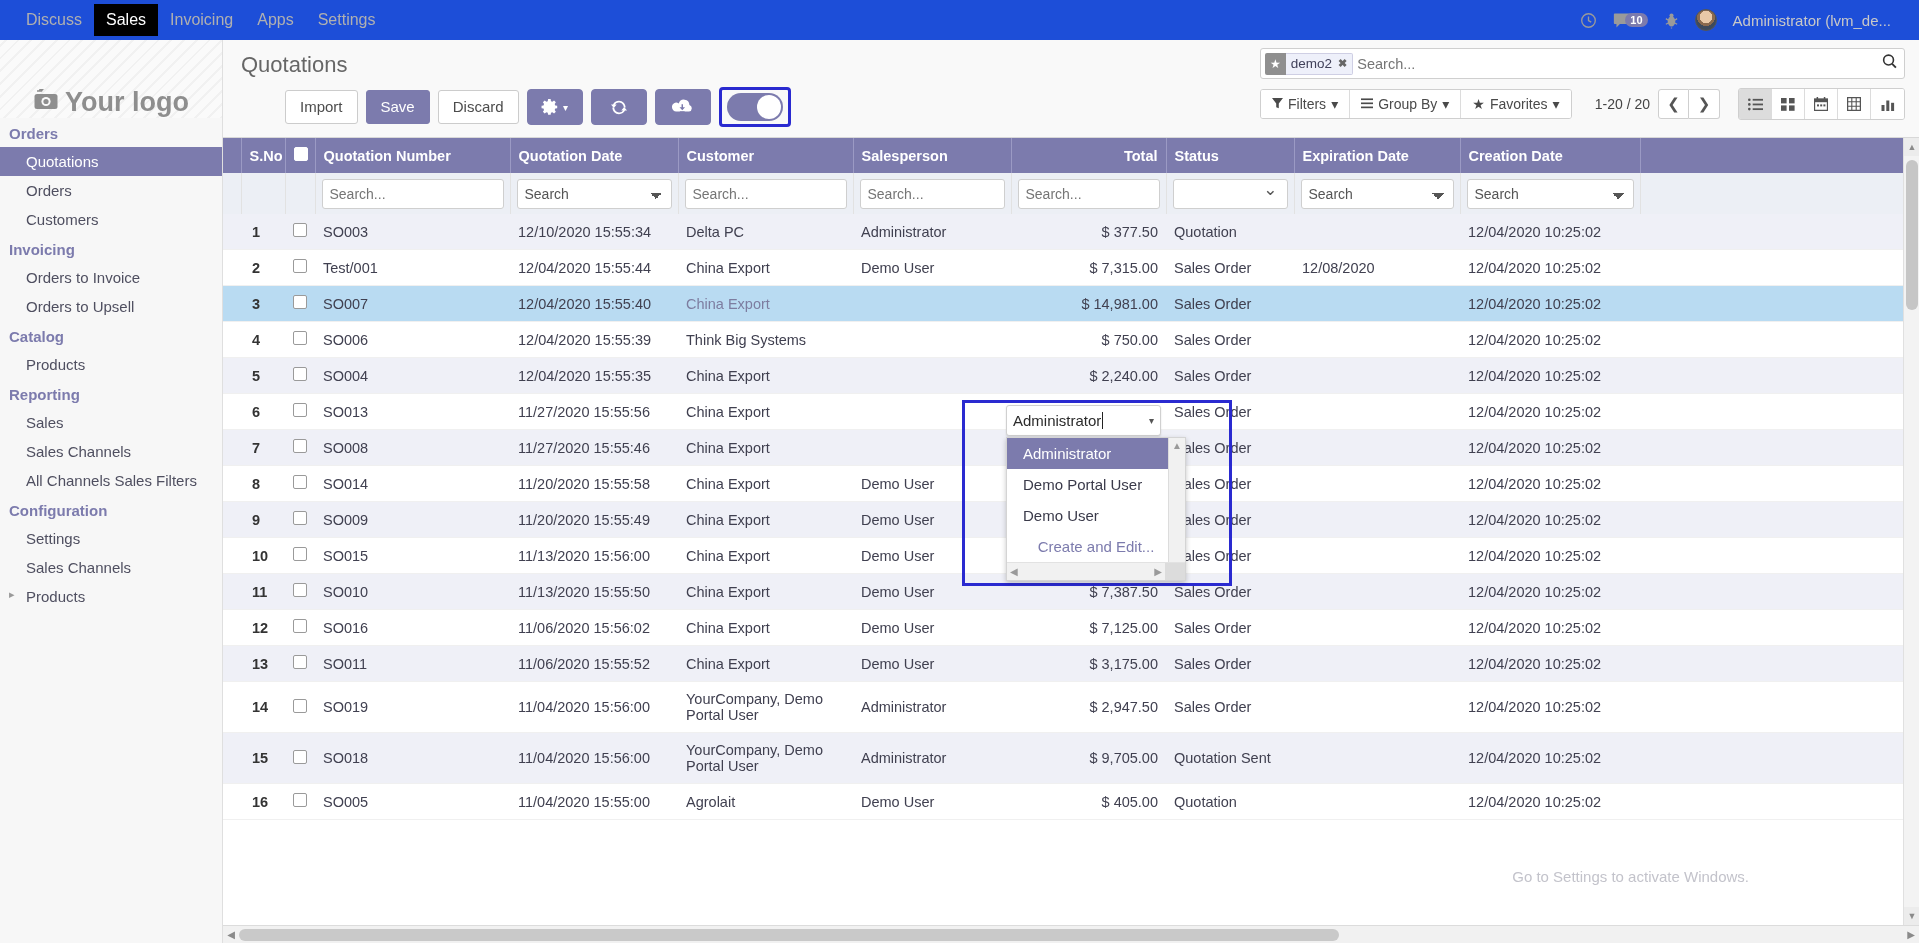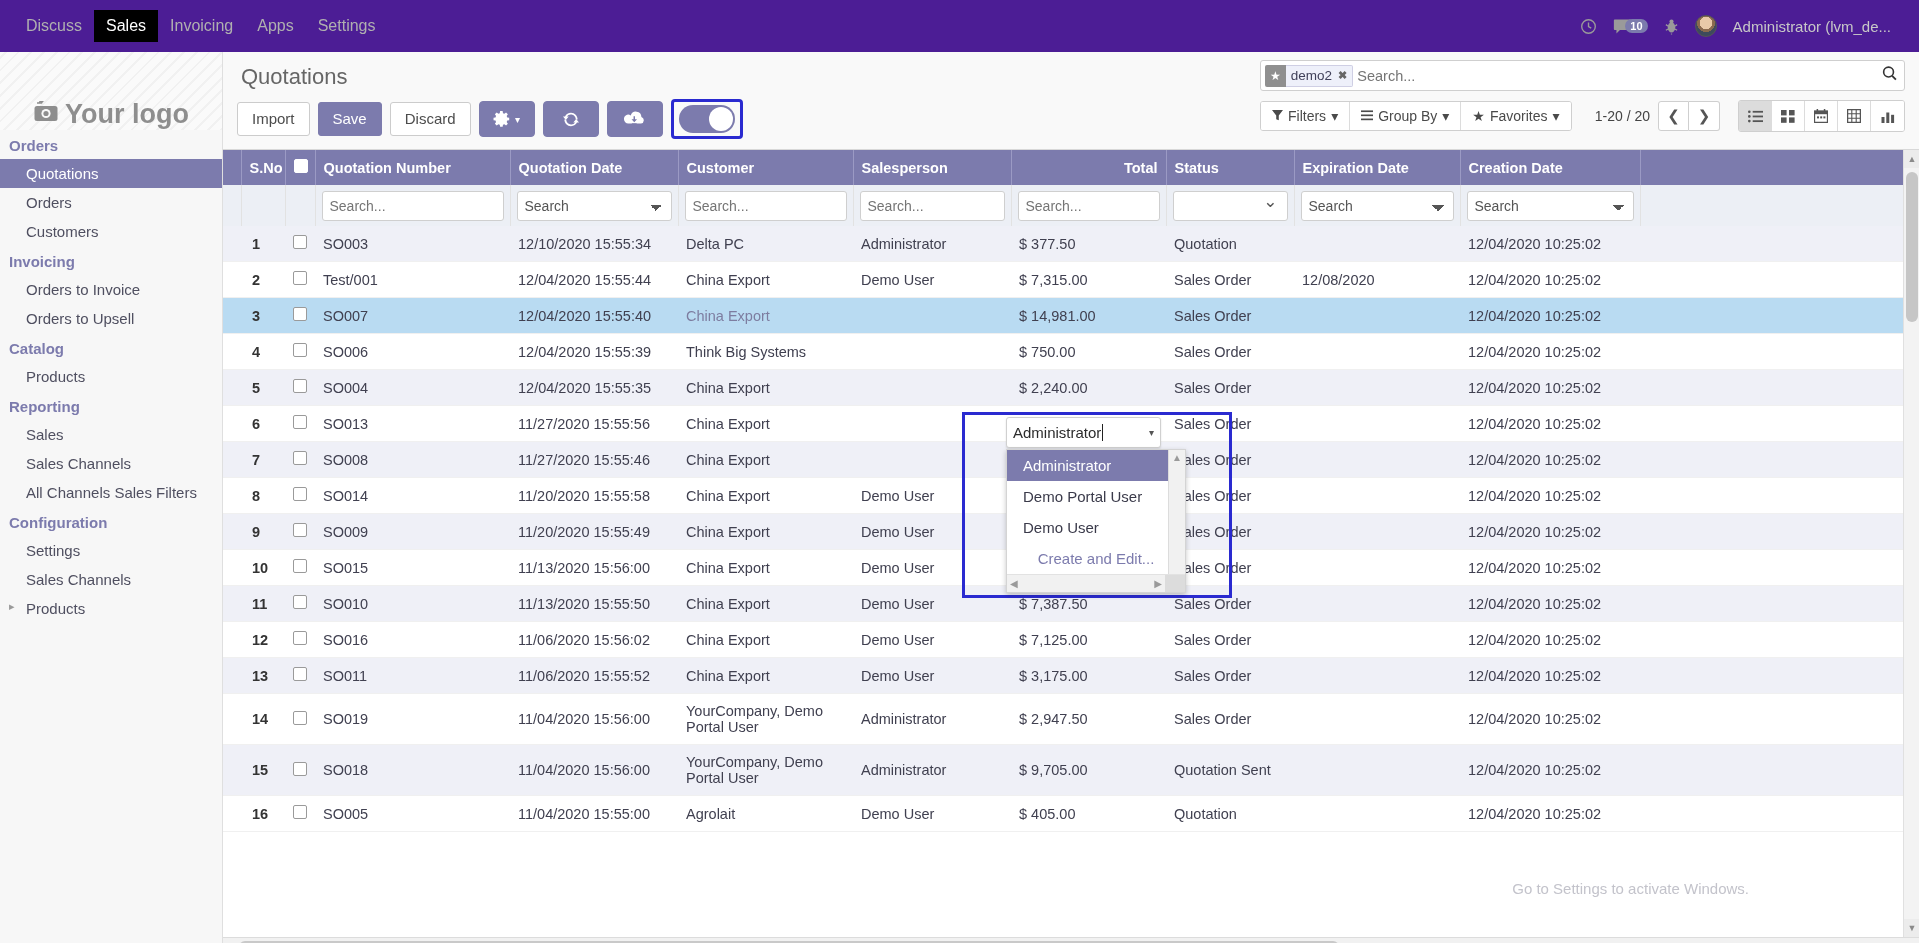--- a/index.html
+++ b/index.html
@@ -4,21 +4,21 @@
 <style>
   * { box-sizing: border-box; margin: 0; padding: 0; }
   html, body {
     width: 1919px; height: 943px;
     font-family: "Liberation Sans", sans-serif;
     background: #f9f9f9;
     overflow: hidden;
   }
   
   #topnav {
-    height: 52px; background: #4c1d95; display: flex; align-items: center;
+    height: 40px; background: #1d4ed8; display: flex; align-items: center;
     padding: 0 14px; color: #b9b9b9; font-size: 16px; position: relative;
   }
   .nav-item { padding: 8px 12px; color: #b0b0b0; cursor: pointer; line-height: 1; }
   .nav-item.active { background: #000; color: #fff; }
   #nav-right { margin-left: auto; display: flex; align-items: center; gap: 16px; padding-right: 14px; }
   .nav-ico { color: #9a9a9a; font-size: 17px; cursor: pointer; display:flex; align-items:center; }
   .msg-wrap { position: relative; display: flex; align-items: center; }
   .msg-badge {
     background: #7c7bad; color: #fff; font-size: 11px; font-weight: bold;
     border-radius: 9px; padding: 1px 5px; margin-left: -7px; z-index:2; position:relative;
@@ -65,21 +65,21 @@
   
   #main { flex: 1 1 auto; display: flex; flex-direction: column; background: #fff; min-width:0; }
 
   
   #ctrl {
     background: #f9f9f9; border-bottom: 1px solid #d8d8d8;
     padding: 8px 14px 10px 14px; display: flex; align-items: flex-start;
   }
   #ctrl-left { display: flex; flex-direction: column; }
   #page-title { font-size: 22px; color: #666; margin: 4px 0 9px 4px; }
-  #btn-row { display: flex; align-items: center; gap: 8px; }
+  #btn-row { display: flex; align-items: center; gap: 8px; margin-left: 48px; }
   .btn {
     font-size: 15px; padding: 7px 14px; border-radius: 3px; cursor: pointer;
     border: 1px solid #ccc; background: #fff; color: #4c4c4c; line-height:1.15;
   }
   .btn.primary { background: #7c7bad; border-color: #7c7bad; color: #fff; }
   .icon-btn {
     background: #7c7bad; border: 1px solid #7c7bad; border-radius: 4px; color: #fff;
     height: 36px; min-width: 56px; display: flex; align-items: center; justify-content: center;
     gap: 4px; cursor: pointer; font-size: 17px; padding: 0 12px;
   }
@@ -181,21 +181,21 @@
   }
   tbody td {
     font-size: 14.5px; color: #404050; padding: 9px 8px; height: 33px;
     border-bottom: 1px solid #f0f0f0; vertical-align: middle;
   }
   tbody tr.odd td { background: #eff0f7; }
   tbody tr.even td { background: #fff; }
   tbody tr.sel td { background: #b9dbf2 !important; }
   tbody tr.sel td.muted { color: #7d7da0; }
   td.sn { font-weight: bold; font-size: 14.5px; color: #333; text-align: left; padding-left: 11px;}
-  td.total { text-align: left; }
+  td.total { text-align: right; }
   .cb {
     width: 14px; height: 14px; border: 1px solid #9a9a9a; border-radius: 2px;
     background: #fff; display: inline-block; cursor: pointer;
   }
   .hcb {
     width: 14px; height: 14px; border: 1px solid #fff; border-radius: 2px;
     background: #fff; display: inline-block; cursor: pointer;
   }
 
   

